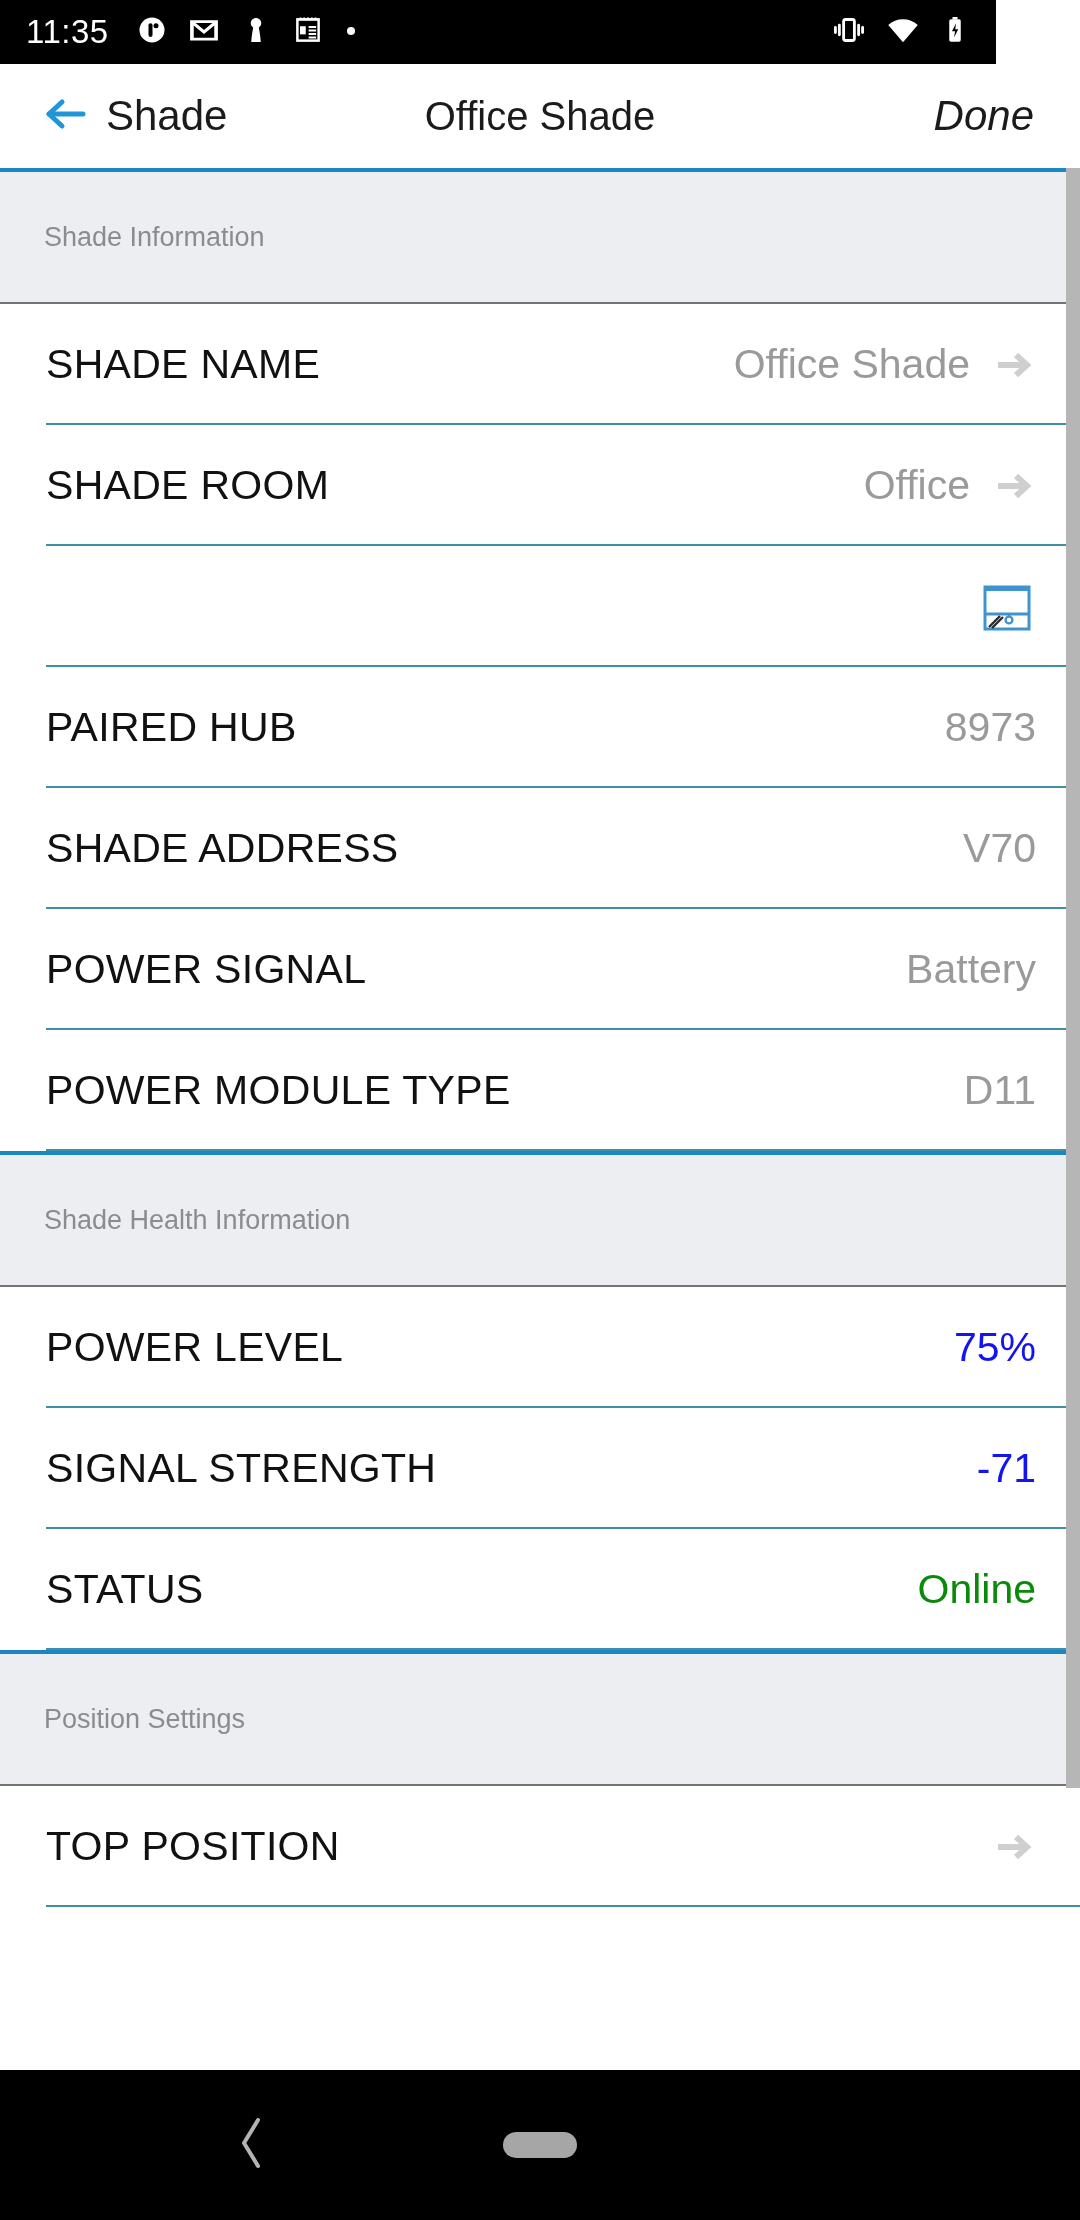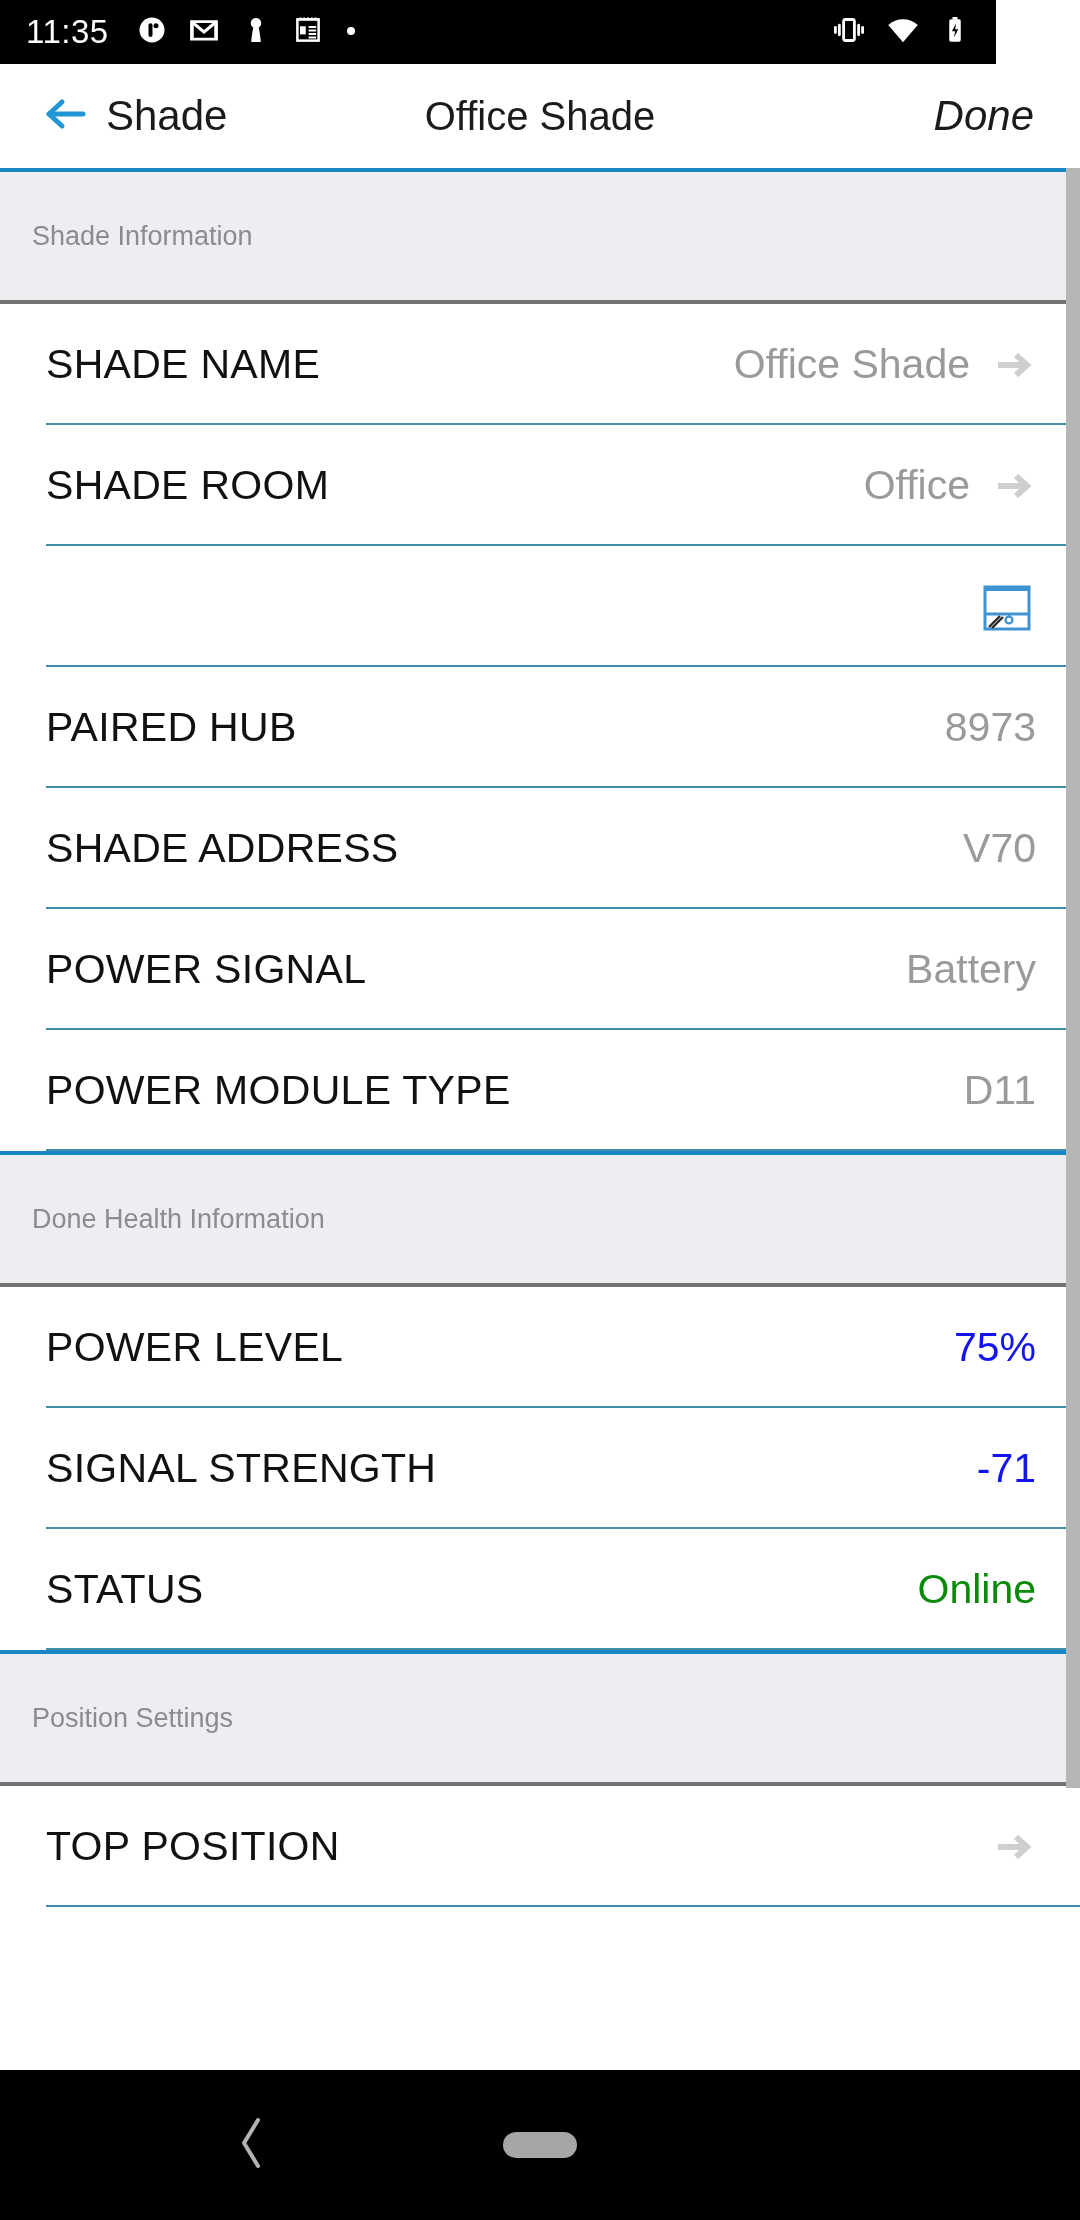--- a/index.html
+++ b/index.html
@@ -42,23 +42,23 @@
   }
 
   
   .list {
     position:absolute; top:168px; left:0; width:1080px; height:1902px;
     background:#fff; overflow:hidden;
   }
   .section-header {
     background:#eceef2;
     border-top:4px solid #1a86c4;
-    border-bottom:4px solid #737373;
+    border-bottom:2px solid #737373;
     height:136px; display:flex; align-items:center;
-    padding-left:32px;
+    padding-left:44px;
   }
   .section-header-label { font-size:27px; color:#8b8b90; }
 
   .row {
     position:relative; height:121px;
     display:flex; align-items:center;
     padding:0 44px 0 46px;
     background:#fff;
     gap:39px;
   }
@@ -244,21 +244,21 @@
     </div>
 
     <div class="row">
       <span class="row-label">POWER MODULE TYPE</span>
       <span class="row-right">
         <span class="row-value">D11</span>
       </span>
     </div>
 
     <div class="section-header">
-      <span class="section-header-label">Done Health Information</span>
+      <span class="section-header-label">Shade Health Information</span>
     </div>
 
     <div class="row">
       <span class="row-label">POWER LEVEL</span>
       <span class="row-right">
         <span class="row-value blue">75%</span>
       </span>
     </div>
 
     <div class="row">

